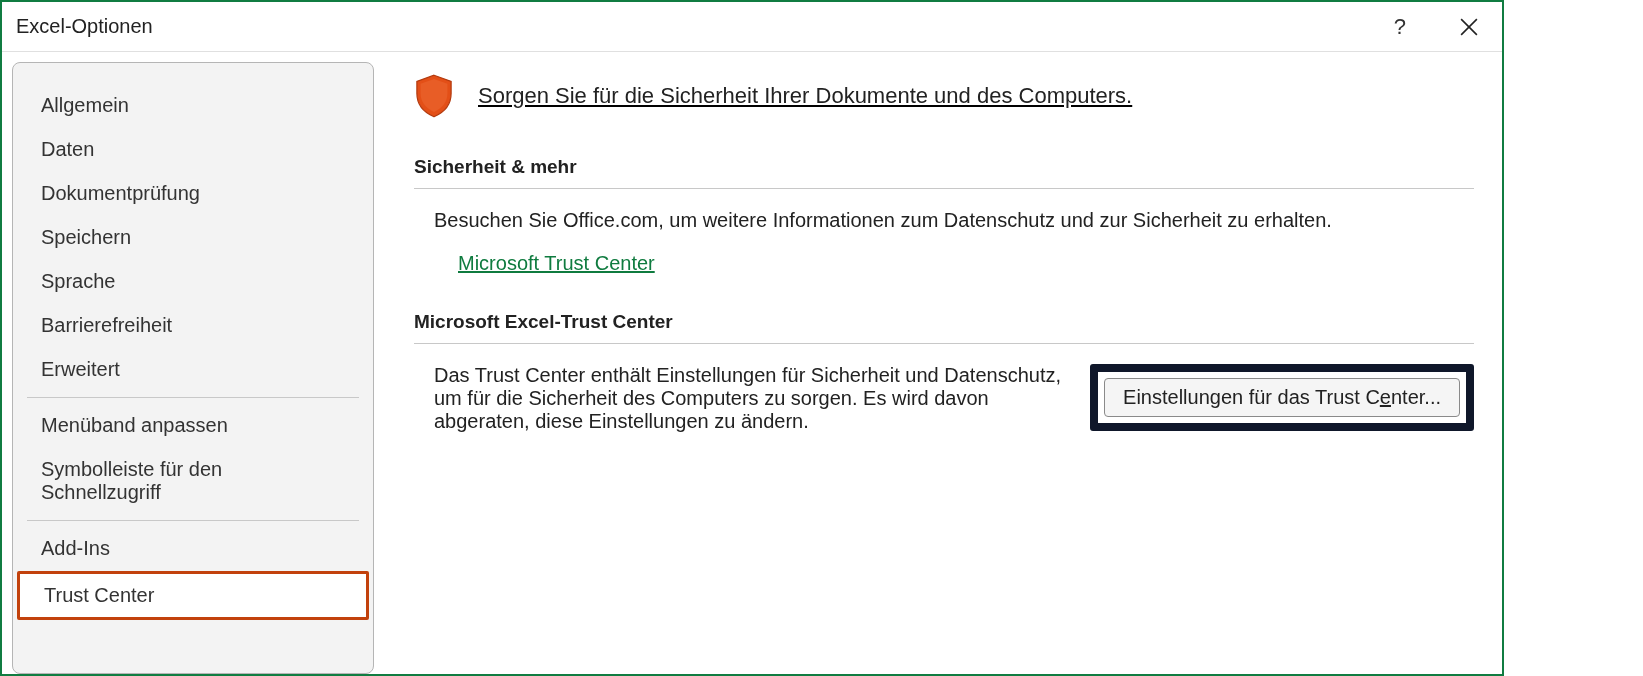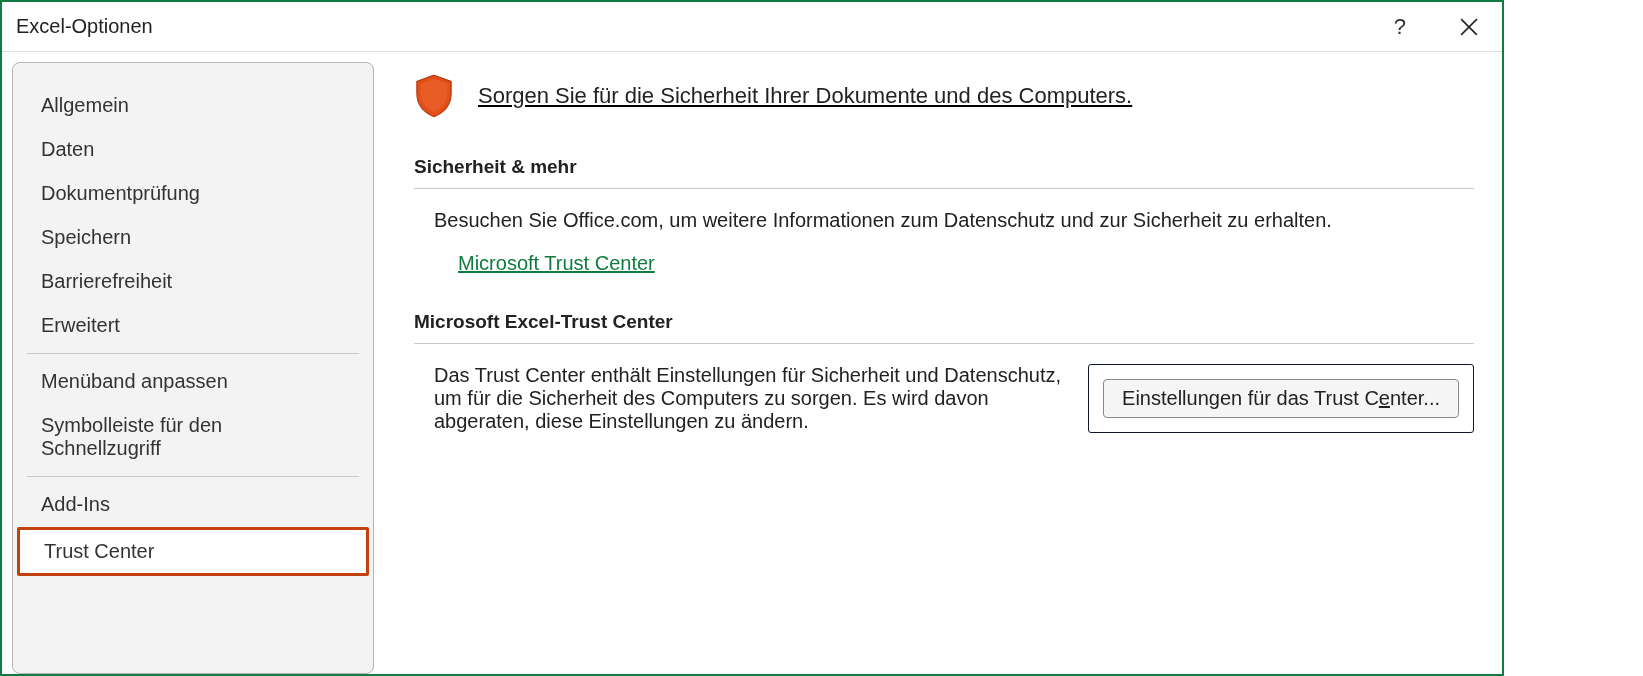--- a/index.html
+++ b/index.html
@@ -137,22 +137,22 @@
     display: flex;
     align-items: flex-start;
     gap: 5px;
     justify-content: space-between;
   }
   .trust-text {
     flex: 1;
     max-width: 760px;
   }
   .button-wrap {
-    padding: 14px;
-    border: 1px solid #0f172a;
+    padding: 6px;
+    border: 8px solid #0f172a;
     border-radius: 3px;
   }
   .tc-button {
     background: #f5f5f5;
     border: 1px solid #8a8a8a;
     border-radius: 4px;
     padding: 7px 18px;
     font-size: 20px;
     color: #222;
     cursor: pointer;
@@ -178,20 +178,21 @@
     </div>
   </div>
 
   <div class="body-area">
 
     <div class="sidebar">
       <div class="side-item">Allgemein</div>
       <div class="side-item">Daten</div>
       <div class="side-item">Dokumentprüfung</div>
       <div class="side-item">Speichern</div>
+      <div class="side-item">Sprache</div>
       <div class="side-item">Barrierefreiheit</div>
       <div class="side-item">Erweitert</div>
       <div class="side-sep"></div>
       <div class="side-item">Menüband anpassen</div>
       <div class="side-item">Symbolleiste für den Schnellzugriff</div>
       <div class="side-sep"></div>
       <div class="side-item">Add-Ins</div>
       <div class="side-item selected">Trust Center</div>
     </div>
 

